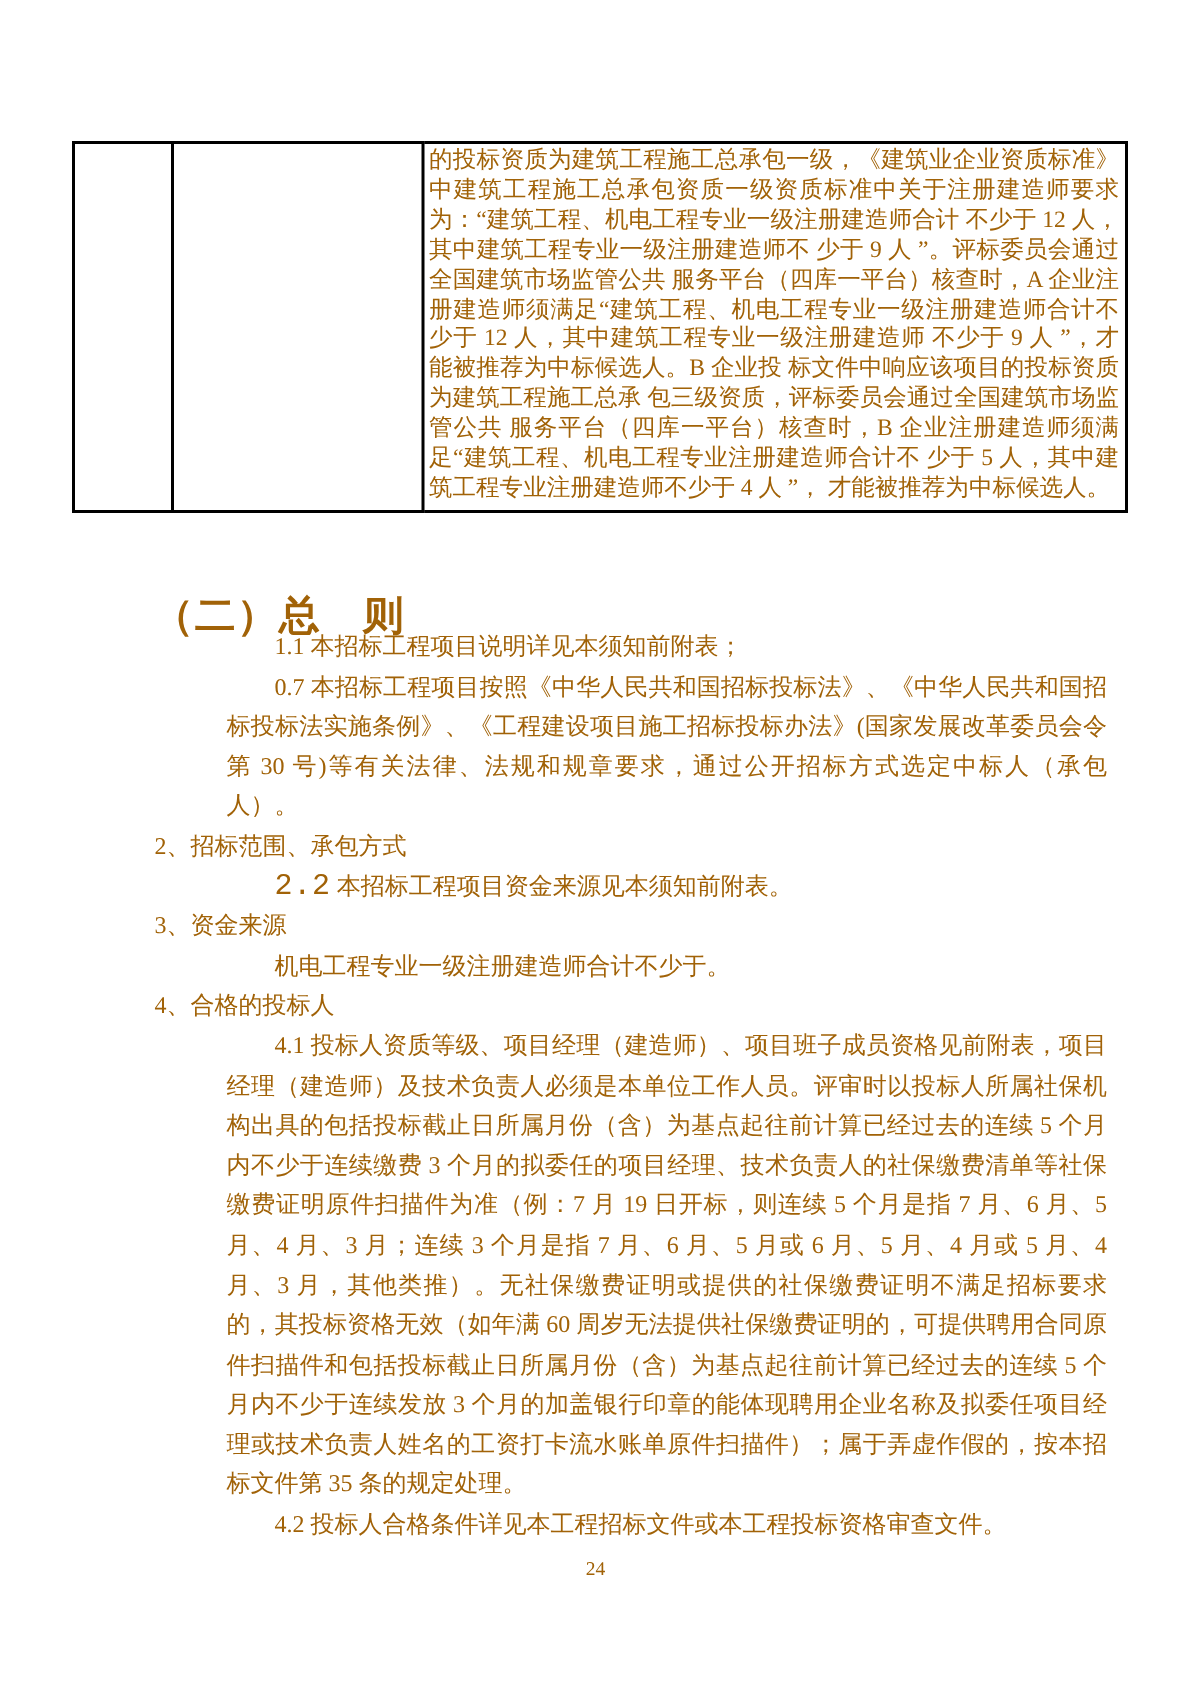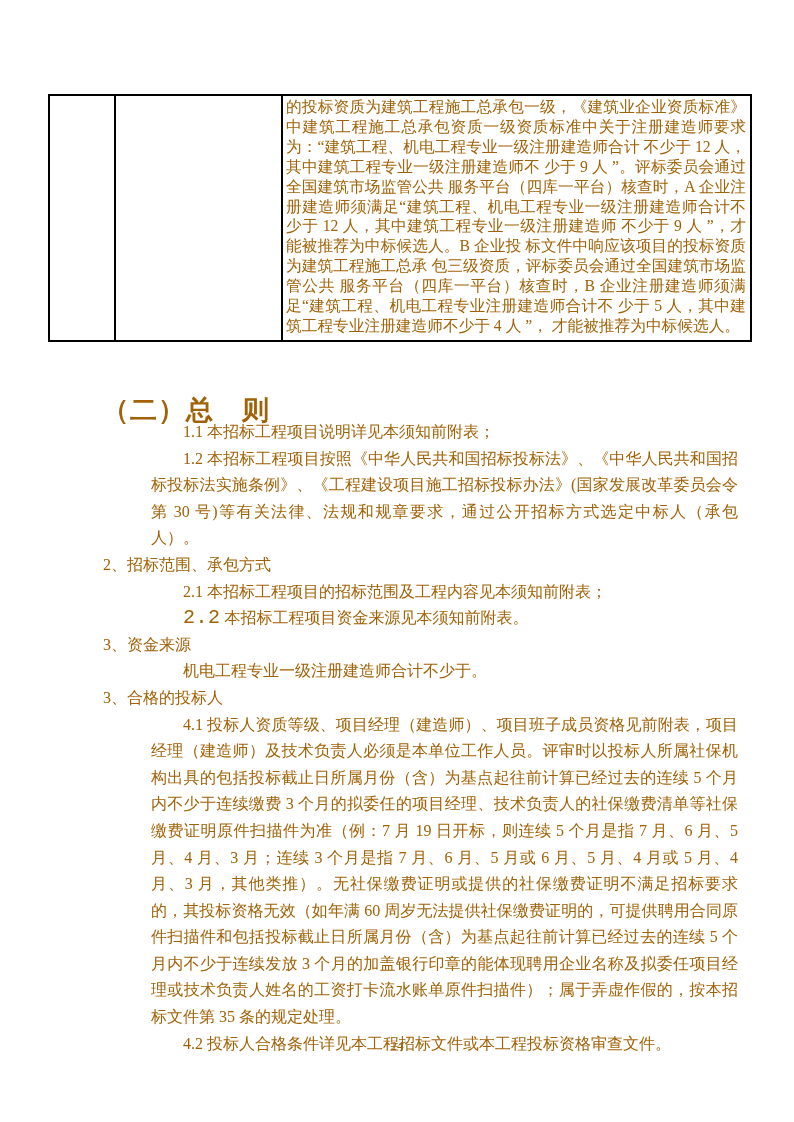--- a/index.html
+++ b/index.html
@@ -84,26 +84,25 @@
       <td class="c2"></td>
       <td class="cell-text">的投标资质为建筑工程施工总承包一级，《建筑业企业资质标准》中建筑工程施工总承包资质一级资质标准中关于注册建造师要求为：“建筑工程、机电工程专业一级注册建造师合计 不少于 12 人，其中建筑工程专业一级注册建造师不 少于 9 人 ”。评标委员会通过全国建筑市场监管公共 服务平台（四库一平台）核查时，A 企业注册建造师须满足“建筑工程、机电工程专业一级注册建造师合计不少于 12 人，其中建筑工程专业一级注册建造师 不少于 9 人 ”，才能被推荐为中标候选人。B 企业投 标文件中响应该项目的投标资质为建筑工程施工总承 包三级资质，评标委员会通过全国建筑市场监管公共 服务平台（四库一平台）核查时，B 企业注册建造师须满足“建筑工程、机电工程专业注册建造师合计不 少于 5 人，其中建筑工程专业注册建造师不少于 4 人 ”， 才能被推荐为中标候选人。</td>
     </tr>
   </tbody>
     </table>
 
   <h2 class="section-heading">（二）总　则</h2>
 
   <div class="body-text">
     <p class="indent">1.1 本招标工程项目说明详见本须知前附表；</p>
-    <p class="indent">1.2 本招标工程项目按照《中华人民共和国招标投标法》、《中华人民共和国招标投标法实施条例》、《工程建设项目施工招标投标办法》(国家发展改革委员会令第 30 号)等有关法律、法规和规章要求，通过公开招标方式选定中标人（承包人）。</p>
+    <p class="indent">0.7 本招标工程项目按照《中华人民共和国招标投标法》、《中华人民共和国招标投标法实施条例》、《工程建设项目施工招标投标办法》(国家发展改革委员会令第 30 号)等有关法律、法规和规章要求，通过公开招标方式选定中标人（承包人）。</p>
     <p>2、招标范围、承包方式</p>
-    <p class="indent">2.1 本招标工程项目的招标范围及工程内容见本须知前附表；</p>
     <p class="indent"><span class="bignum">2.2</span><span> 本招标工程项目资金来源见本须知前附表。</span></p>
     <p>3、资金来源</p>
     <p class="indent">机电工程专业一级注册建造师合计不少于。</p>
-    <p>3、合格的投标人</p>
+    <p>4、合格的投标人</p>
     <p class="indent">4.1 投标人资质等级、项目经理（建造师）、项目班子成员资格见前附表，项目经理（建造师）及技术负责人必须是本单位工作人员。评审时以投标人所属社保机构出具的包括投标截止日所属月份（含）为基点起往前计算已经过去的连续 5 个月内不少于连续缴费 3 个月的拟委任的项目经理、技术负责人的社保缴费清单等社保缴费证明原件扫描件为准（例：7 月 19 日开标，则连续 5 个月是指 7 月、6 月、5 月、4 月、3 月；连续 3 个月是指 7 月、6 月、5 月或 6 月、5 月、4 月或 5 月、4 月、3 月，其他类推）。无社保缴费证明或提供的社保缴费证明不满足招标要求的，其投标资格无效（如年满 60 周岁无法提供社保缴费证明的，可提供聘用合同原件扫描件和包括投标截止日所属月份（含）为基点起往前计算已经过去的连续 5 个月内不少于连续发放 3 个月的加盖银行印章的能体现聘用企业名称及拟委任项目经理或技术负责人姓名的工资打卡流水账单原件扫描件）；属于弄虚作假的，按本招标文件第 35 条的规定处理。</p>
     <p class="indent">4.2 投标人合格条件详见本工程招标文件或本工程投标资格审查文件。</p>
   </div>
 
   <div class="page-number">24</div>
 
 </div>
 
 </body></html>

